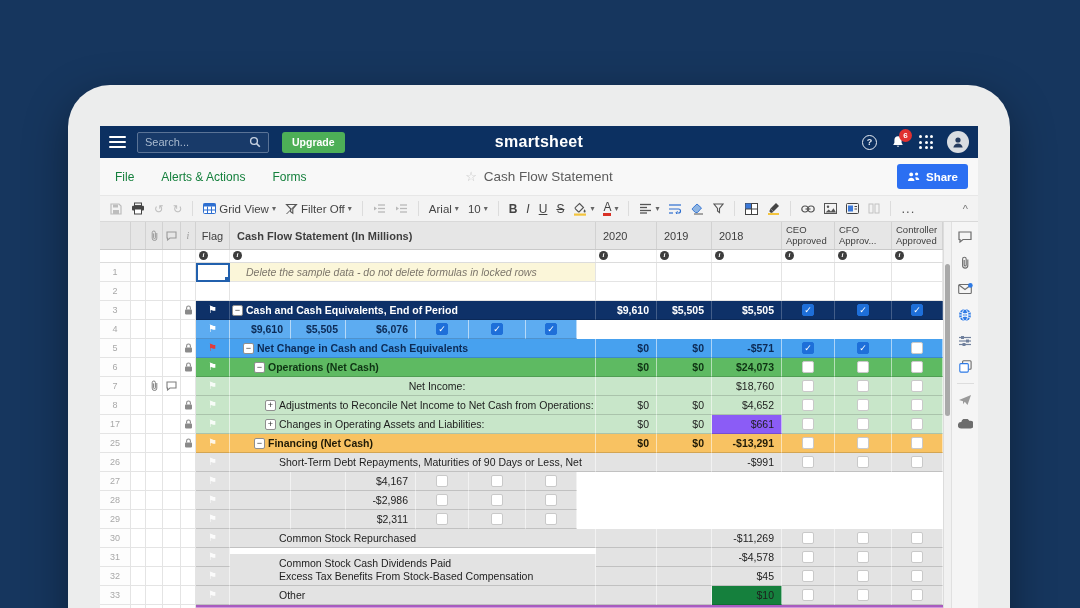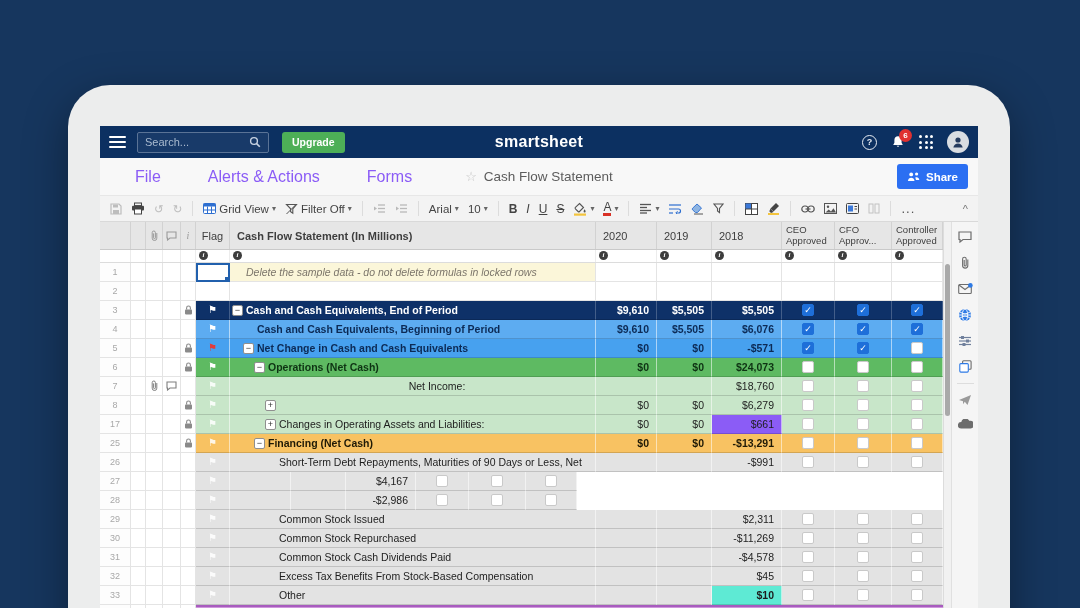--- a/index.html
+++ b/index.html
@@ -25,21 +25,21 @@
     line-height:13px;text-align:center;font-weight:bold;box-sizing:border-box;}
   .bellwrap{position:relative;display:flex;}
   .badge{position:absolute;top:-6px;right:-7px;min-width:13px;height:13px;border-radius:7px;background:#e03131;
     color:#fff;font-size:8px;line-height:13px;text-align:center;font-weight:bold;}
   .appgrid{display:grid;grid-template-columns:repeat(3,3px);grid-gap:2.5px;}
   .appgrid i{width:3px;height:3px;background:#fff;border-radius:50%;}
   .avatar{width:22px;height:22px;border-radius:50%;background:#d9dde2;display:flex;align-items:center;justify-content:center;}
 
   
   .menubar{height:37px;background:#f8f8f8;display:flex;align-items:center;position:relative;padding-left:15px;box-sizing:border-box;}
-  .mitem{font-size:16px;color:#8b5cf6;margin-right:27px;cursor:pointer;margin-left:20px;}
+  .mitem{font-size:12px;color:#15803d;margin-right:27px;cursor:pointer;}
   .sheettitle{position:absolute;left:50%;transform:translateX(-50%);display:flex;align-items:center;gap:7px;color:#5c5c5c;font-size:13.5px;}
   .star{color:#c6c6c6;font-size:13px;}
   .sharebtn{position:absolute;right:10px;top:6px;height:25px;background:var(--accent_blue,#2b6ff2);border-radius:3px;
     color:#fff;font-size:11.5px;font-weight:bold;display:flex;align-items:center;gap:6px;padding:0 10px;border:none;font-family:inherit;}
 
   
   .toolbar{height:27px;background:#f3f3f3;border-top:1px solid #e7e7e7;border-bottom:1px solid #d9d9d9;
     display:flex;align-items:center;padding:0 10px;gap:9px;box-sizing:border-box;}
   .ticon{display:flex;align-items:center;}
   .tgroup{display:flex;align-items:center;gap:3px;cursor:pointer;}
@@ -496,24 +496,20 @@
             </div>
             <div class="grow">
               <div class="cell c-num">4</div>
               <div class="cell c-g1"></div>
               <div class="cell c-g2"></div>
               <div class="cell c-g3"></div>
               <div class="cell c-g4"></div>
               <div class="cell c-flag" style="background: rgb(93, 172, 241); border-right-color: rgba(255, 255, 255, 0.55); border-bottom-color: rgba(0, 0, 0, 0.15);">
                 <span class="flag flag-white">⚑</span>
               </div>
-              <div class="cell c-primary" style="background: rgb(93, 172, 241); border-right-color: rgba(255, 255, 255, 0.55); border-bottom-color: rgba(0, 0, 0, 0.15);">
-                <span style="flex: 0 0 auto; width: 27px;"></span>
-                <span class="ptext b" style="color: rgb(12, 42, 85);">Cash and Cash Equivalents, Beginning of Period</span>
-              </div>
               <div class="cell c-val c-y0 b" style="background: rgb(93, 172, 241); border-right-color: rgba(255, 255, 255, 0.55); border-bottom-color: rgba(0, 0, 0, 0.15); color: rgb(12, 42, 85);">$9,610</div>
               <div class="cell c-val c-y1 b" style="background: rgb(93, 172, 241); border-right-color: rgba(255, 255, 255, 0.55); border-bottom-color: rgba(0, 0, 0, 0.15); color: rgb(12, 42, 85);">$5,505</div>
               <div class="cell c-val c-y2 b" style="background: rgb(93, 172, 241); border-right-color: rgba(255, 255, 255, 0.55); border-bottom-color: rgba(0, 0, 0, 0.15); color: rgb(12, 42, 85);">$6,076</div>
               <div class="cell c-chk c-c0" style="background: rgb(93, 172, 241); border-right-color: rgba(255, 255, 255, 0.55); border-bottom-color: rgba(0, 0, 0, 0.15);">
                 <span class="chk on">✓</span>
               </div>
               <div class="cell c-chk c-c1" style="background: rgb(93, 172, 241); border-right-color: rgba(255, 255, 255, 0.55); border-bottom-color: rgba(0, 0, 0, 0.15);">
                 <span class="chk on">✓</span>
               </div>
               <div class="cell c-chk c-c2" style="background: rgb(93, 172, 241); border-right-color: rgba(255, 255, 255, 0.55); border-bottom-color: rgba(0, 0, 0, 0.15);">
@@ -628,24 +624,25 @@
                   <rect x="1" y="4.4" width="7" height="5" rx="0.8" fill="#8a8a8a"></rect>
                   <path d="M2.6 4.4V2.9a1.9 1.9 0 0 1 3.8 0v1.5" fill="none" stroke="#8a8a8a" stroke-width="1.1"></path>
                 </svg>
               </div>
               <div class="cell c-flag" style="background: rgb(200, 230, 201); border-right-color: rgba(255, 255, 255, 0.55); border-bottom-color: rgba(0, 0, 0, 0.15);">
                 <span class="flag flag-faint">⚑</span>
               </div>
               <div class="cell c-primary" style="background: rgb(200, 230, 201); border-right-color: rgba(255, 255, 255, 0.55); border-bottom-color: rgba(0, 0, 0, 0.15);">
                 <span style="flex: 0 0 auto; width: 35px;"></span>
                 <span class="cbox">+</span>
+                <span class="ptext" style="color: rgb(29, 29, 29);">Adjustments to Reconcile Net Income to Net Cash from Operations:</span>
               </div>
               <div class="cell c-val c-y0" style="background: rgb(200, 230, 201); border-right-color: rgba(255, 255, 255, 0.55); border-bottom-color: rgba(0, 0, 0, 0.15); color: rgb(29, 29, 29);">$0</div>
               <div class="cell c-val c-y1" style="background: rgb(200, 230, 201); border-right-color: rgba(255, 255, 255, 0.55); border-bottom-color: rgba(0, 0, 0, 0.15); color: rgb(29, 29, 29);">$0</div>
-              <div class="cell c-val c-y2" style="background: rgb(200, 230, 201); border-right-color: rgba(255, 255, 255, 0.55); border-bottom-color: rgba(0, 0, 0, 0.15); color: rgb(29, 29, 29);">$6,279</div>
+              <div class="cell c-val c-y2" style="background: rgb(200, 230, 201); border-right-color: rgba(255, 255, 255, 0.55); border-bottom-color: rgba(0, 0, 0, 0.15); color: rgb(29, 29, 29);">$4,652</div>
               <div class="cell c-chk c-c0" style="background: rgb(200, 230, 201); border-right-color: rgba(255, 255, 255, 0.55); border-bottom-color: rgba(0, 0, 0, 0.15);">
                 <span class="chk"></span>
               </div>
               <div class="cell c-chk c-c1" style="background: rgb(200, 230, 201); border-right-color: rgba(255, 255, 255, 0.55); border-bottom-color: rgba(0, 0, 0, 0.15);">
                 <span class="chk"></span>
               </div>
               <div class="cell c-chk c-c2" style="background: rgb(200, 230, 201); border-right-color: rgba(255, 255, 255, 0.55); border-bottom-color: rgba(0, 0, 0, 0.15);">
                 <span class="chk"></span>
               </div>
             </div>
@@ -785,24 +782,20 @@
             </div>
             <div class="grow">
               <div class="cell c-num">29</div>
               <div class="cell c-g1"></div>
               <div class="cell c-g2"></div>
               <div class="cell c-g3"></div>
               <div class="cell c-g4"></div>
               <div class="cell c-flag" style="background: rgb(227, 227, 227); border-right-color: rgba(255, 255, 255, 0.55); border-bottom-color: rgba(0, 0, 0, 0.15);">
                 <span class="flag flag-faint">⚑</span>
               </div>
-              <div class="cell c-primary" style="background: rgb(227, 227, 227); border-right-color: rgba(255, 255, 255, 0.55); border-bottom-color: rgba(0, 0, 0, 0.15);">
-                <span style="flex: 0 0 auto; width: 49px;"></span>
-                <span class="ptext" style="color: rgb(29, 29, 29);">Common Stock Issued</span>
-              </div>
               <div class="cell c-val c-y0" style="background: rgb(227, 227, 227); border-right-color: rgba(255, 255, 255, 0.55); border-bottom-color: rgba(0, 0, 0, 0.15); color: rgb(29, 29, 29);"></div>
               <div class="cell c-val c-y1" style="background: rgb(227, 227, 227); border-right-color: rgba(255, 255, 255, 0.55); border-bottom-color: rgba(0, 0, 0, 0.15); color: rgb(29, 29, 29);"></div>
               <div class="cell c-val c-y2" style="background: rgb(227, 227, 227); border-right-color: rgba(255, 255, 255, 0.55); border-bottom-color: rgba(0, 0, 0, 0.15); color: rgb(29, 29, 29);">$2,311</div>
               <div class="cell c-chk c-c0" style="background: rgb(227, 227, 227); border-right-color: rgba(255, 255, 255, 0.55); border-bottom-color: rgba(0, 0, 0, 0.15);">
                 <span class="chk"></span>
               </div>
               <div class="cell c-chk c-c1" style="background: rgb(227, 227, 227); border-right-color: rgba(255, 255, 255, 0.55); border-bottom-color: rgba(0, 0, 0, 0.15);">
                 <span class="chk"></span>
               </div>
               <div class="cell c-chk c-c2" style="background: rgb(227, 227, 227); border-right-color: rgba(255, 255, 255, 0.55); border-bottom-color: rgba(0, 0, 0, 0.15);">
@@ -837,21 +830,21 @@
             </div>
             <div class="grow">
               <div class="cell c-num">31</div>
               <div class="cell c-g1"></div>
               <div class="cell c-g2"></div>
               <div class="cell c-g3"></div>
               <div class="cell c-g4"></div>
               <div class="cell c-flag" style="background: rgb(227, 227, 227); border-right-color: rgba(255, 255, 255, 0.55); border-bottom-color: rgba(0, 0, 0, 0.15);">
                 <span class="flag flag-faint">⚑</span>
               </div>
-              <div class="cell c-primary" style="background: rgb(227, 227, 227); border-right-color: rgba(255, 255, 255, 0.55); border-bottom-color: rgba(0, 0, 0, 0.15);">
+              <div class="cell c-primary" style="background: rgb(227, 227, 227); border-right-color: rgba(255, 255, 255, 0.55); border-bottom-color: rgba(0, 0, 0, 0.15); margin-top: 6px;">
                 <span style="flex: 0 0 auto; width: 49px;"></span>
                 <span class="ptext" style="color: rgb(29, 29, 29);">Common Stock Cash Dividends Paid</span>
               </div>
               <div class="cell c-val c-y0" style="background: rgb(227, 227, 227); border-right-color: rgba(255, 255, 255, 0.55); border-bottom-color: rgba(0, 0, 0, 0.15); color: rgb(29, 29, 29);"></div>
               <div class="cell c-val c-y1" style="background: rgb(227, 227, 227); border-right-color: rgba(255, 255, 255, 0.55); border-bottom-color: rgba(0, 0, 0, 0.15); color: rgb(29, 29, 29);"></div>
               <div class="cell c-val c-y2" style="background: rgb(227, 227, 227); border-right-color: rgba(255, 255, 255, 0.55); border-bottom-color: rgba(0, 0, 0, 0.15); color: rgb(29, 29, 29);">-$4,578</div>
               <div class="cell c-chk c-c0" style="background: rgb(227, 227, 227); border-right-color: rgba(255, 255, 255, 0.55); border-bottom-color: rgba(0, 0, 0, 0.15);">
                 <span class="chk"></span>
               </div>
               <div class="cell c-chk c-c1" style="background: rgb(227, 227, 227); border-right-color: rgba(255, 255, 255, 0.55); border-bottom-color: rgba(0, 0, 0, 0.15);">
@@ -895,21 +888,21 @@
               <div class="cell c-g4"></div>
               <div class="cell c-flag" style="background: rgb(227, 227, 227); border-right-color: rgba(255, 255, 255, 0.55); border-bottom-color: rgba(0, 0, 0, 0.15);">
                 <span class="flag flag-faint">⚑</span>
               </div>
               <div class="cell c-primary" style="background: rgb(227, 227, 227); border-right-color: rgba(255, 255, 255, 0.55); border-bottom-color: rgba(0, 0, 0, 0.15);">
                 <span style="flex: 0 0 auto; width: 49px;"></span>
                 <span class="ptext" style="color: rgb(29, 29, 29);">Other</span>
               </div>
               <div class="cell c-val c-y0" style="background: rgb(227, 227, 227); border-right-color: rgba(255, 255, 255, 0.55); border-bottom-color: rgba(0, 0, 0, 0.15); color: rgb(29, 29, 29);"></div>
               <div class="cell c-val c-y1" style="background: rgb(227, 227, 227); border-right-color: rgba(255, 255, 255, 0.55); border-bottom-color: rgba(0, 0, 0, 0.15); color: rgb(29, 29, 29);"></div>
-              <div class="cell c-val c-y2" style="background: #5eead4; border-right-color: rgba(255, 255, 255, 0.55); border-bottom-color: rgba(0, 0, 0, 0.15); color: rgb(29, 29, 29); font-weight: bold;">$10</div>
+              <div class="cell c-val c-y2" style="background: #15803d; border-right-color: rgba(255, 255, 255, 0.55); border-bottom-color: rgba(0, 0, 0, 0.15); color: rgb(29, 29, 29);">$10</div>
               <div class="cell c-chk c-c0" style="background: rgb(227, 227, 227); border-right-color: rgba(255, 255, 255, 0.55); border-bottom-color: rgba(0, 0, 0, 0.15);">
                 <span class="chk"></span>
               </div>
               <div class="cell c-chk c-c1" style="background: rgb(227, 227, 227); border-right-color: rgba(255, 255, 255, 0.55); border-bottom-color: rgba(0, 0, 0, 0.15);">
                 <span class="chk"></span>
               </div>
               <div class="cell c-chk c-c2" style="background: rgb(227, 227, 227); border-right-color: rgba(255, 255, 255, 0.55); border-bottom-color: rgba(0, 0, 0, 0.15);">
                 <span class="chk"></span>
               </div>
             </div>

